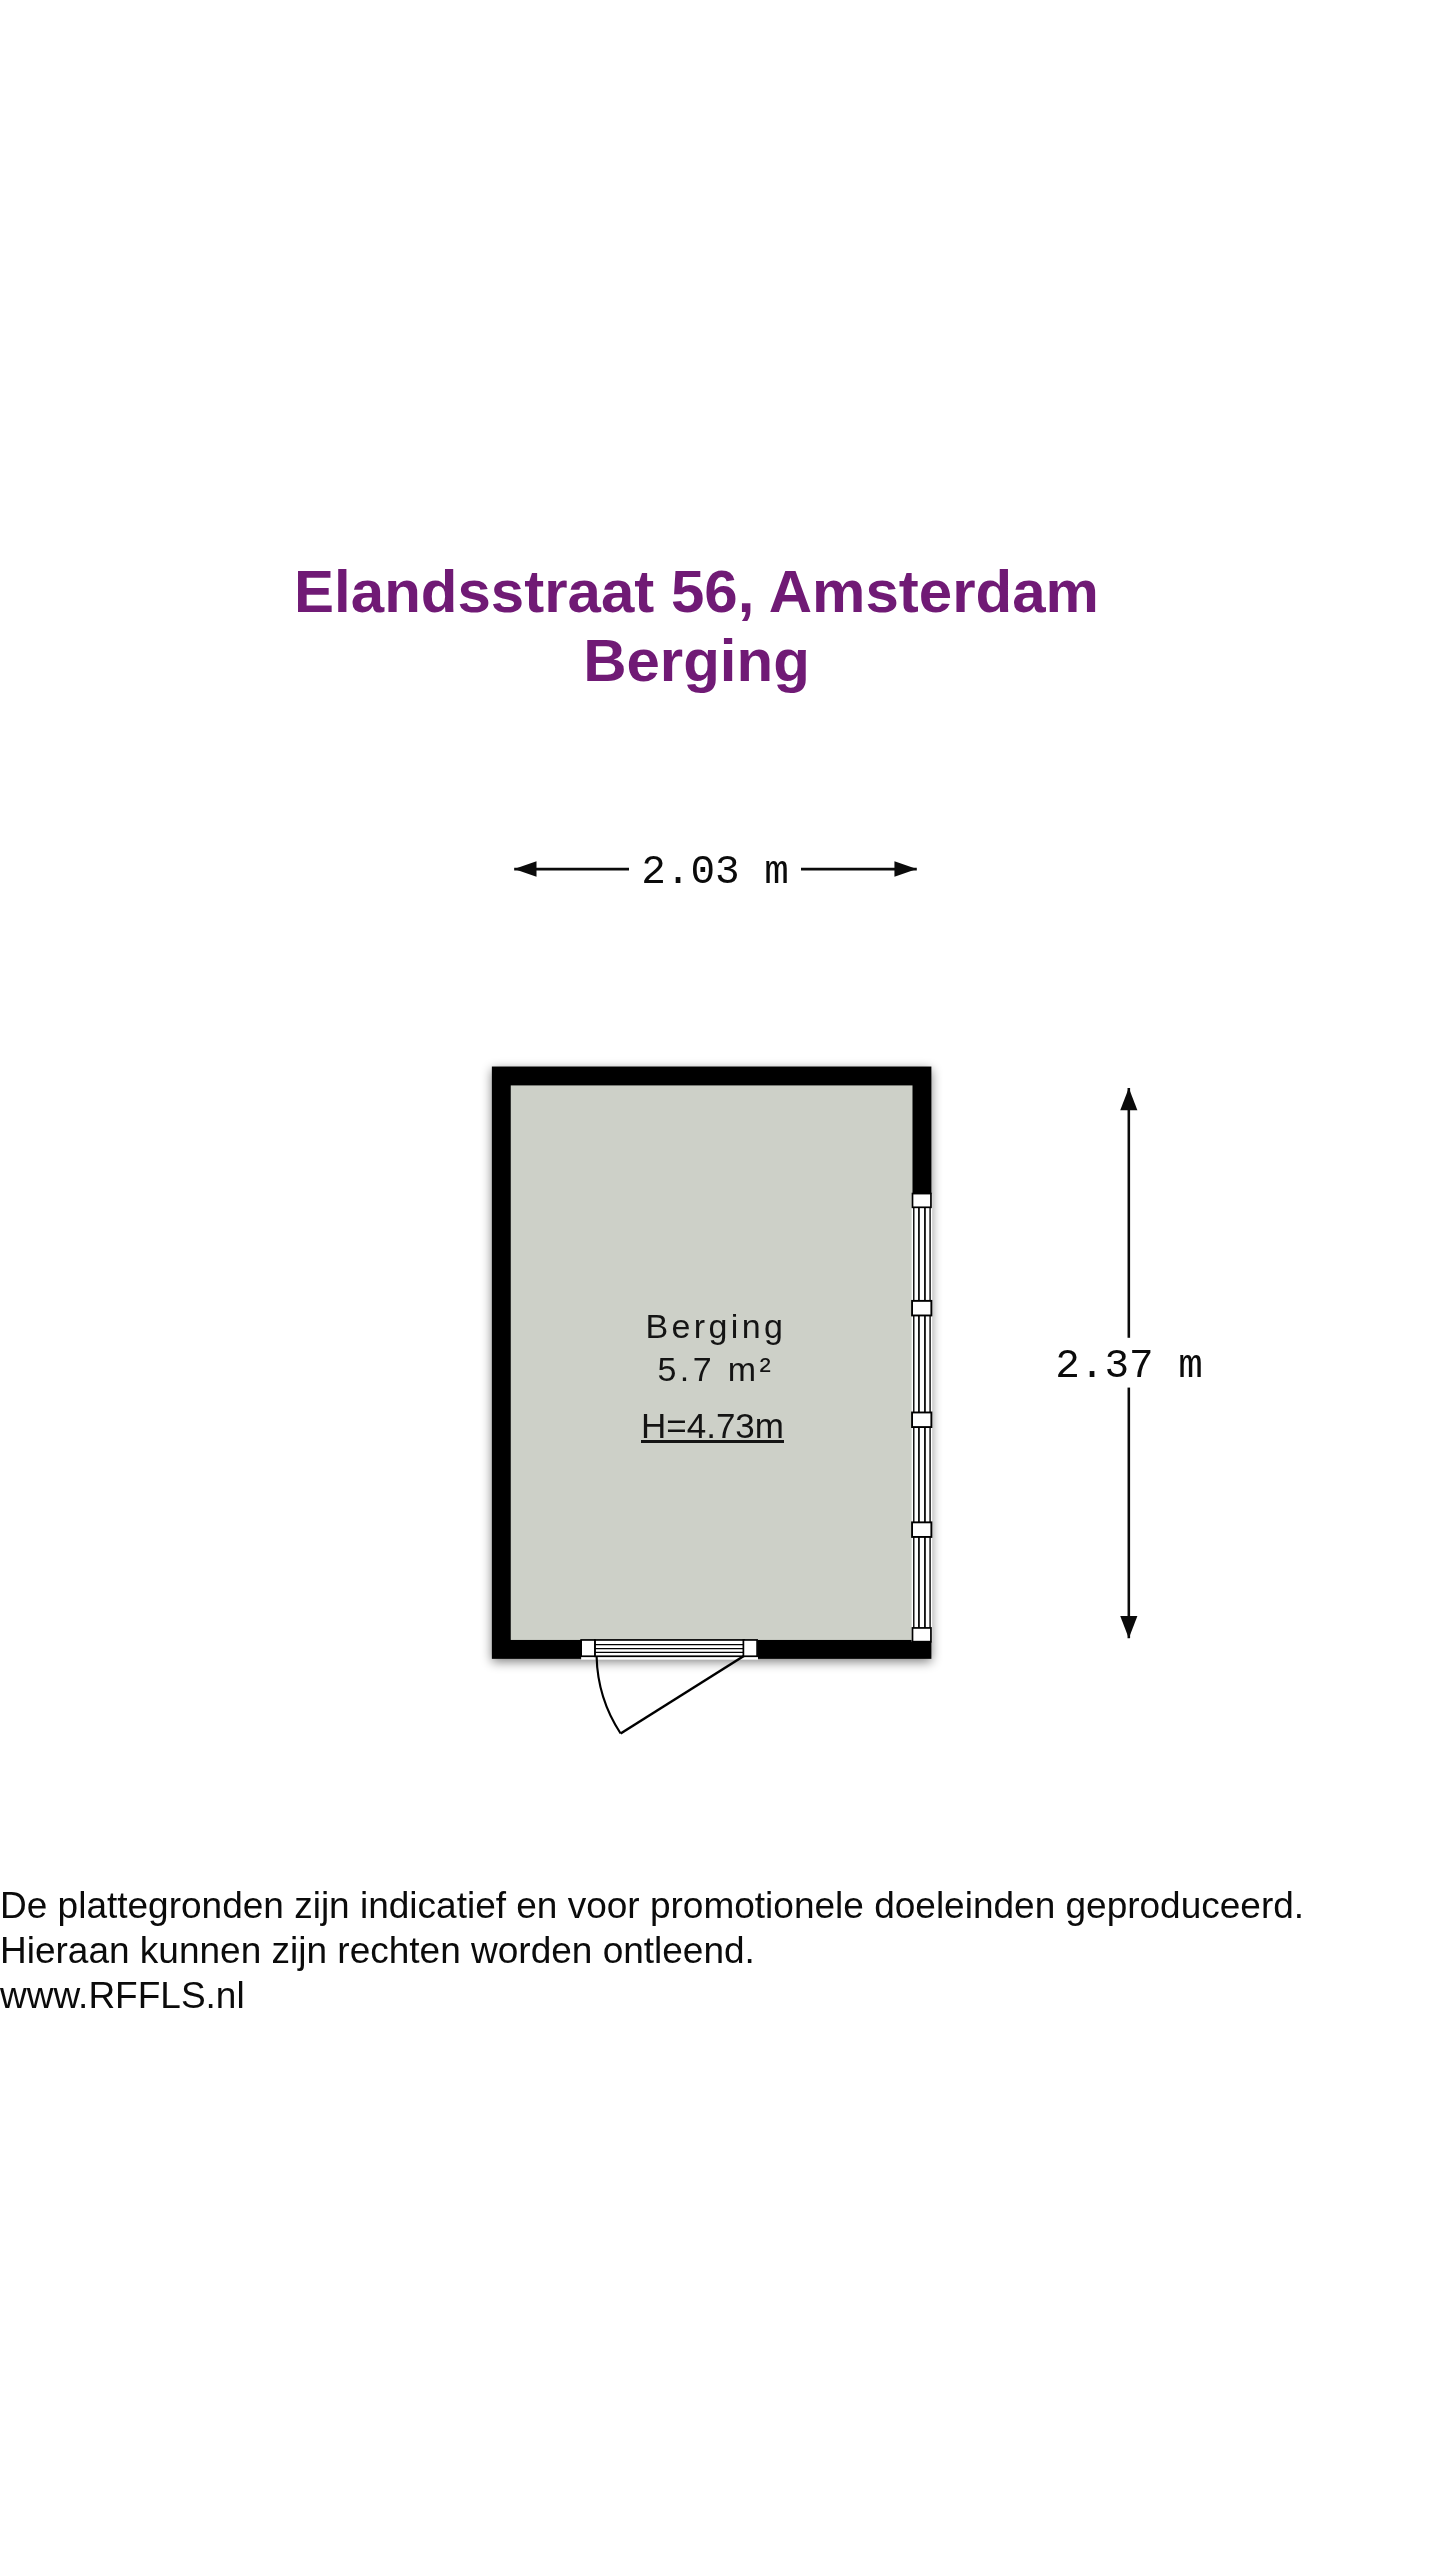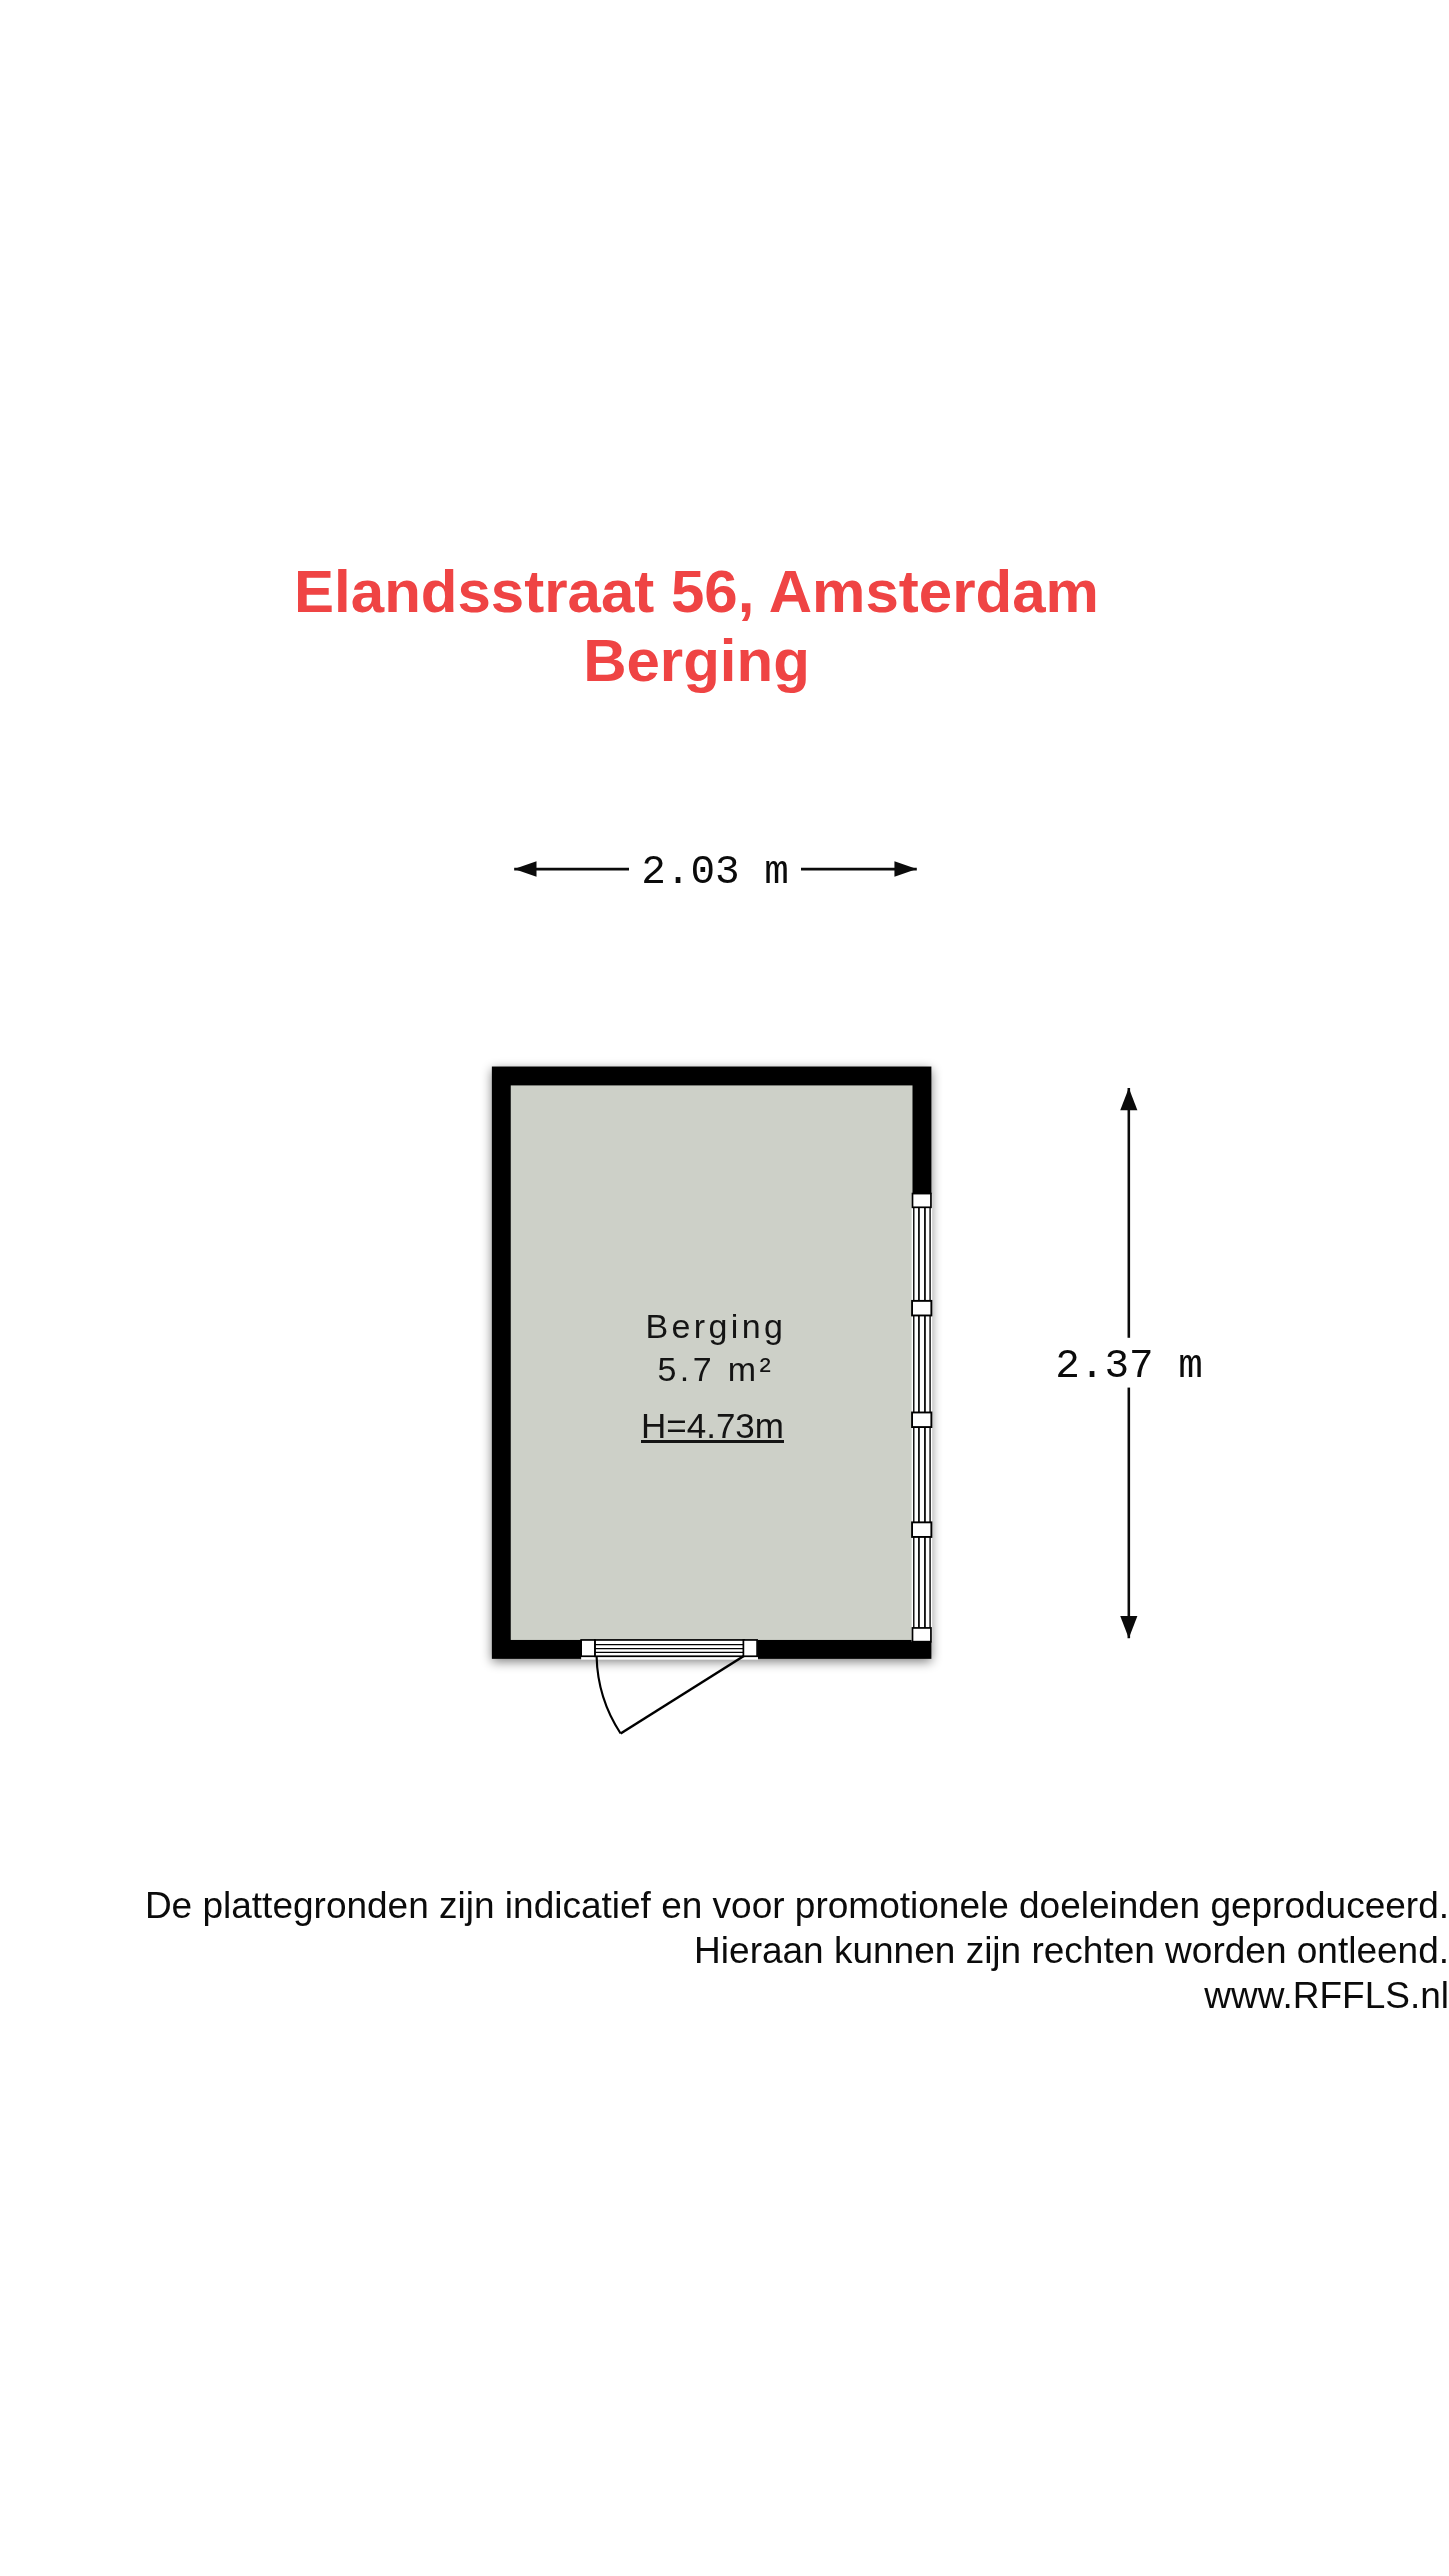--- a/index.html
+++ b/index.html
@@ -12,21 +12,21 @@
     overflow:hidden;
   }
   .abs{position:absolute;}
 
   
   .title{
     left:0;top:557px;width:1393px;
     text-align:center;
     font-weight:bold;
     font-size:60px;line-height:69px;
-    color:#ef4444;
+    color:#701a75;
     letter-spacing:0px;
   }
 
   
   #plan-svg{left:0;top:0;width:1449px;height:2576px;}
 
   
   .dim-label{
     font-size:41px;line-height:41px;
     text-align:center;
@@ -43,21 +43,21 @@
     text-align:center;
     color:#141414;
   }
   .room-name{top:1309px;font-size:34px;line-height:34px;letter-spacing:3.4px;padding-left:3.4px;}
   .room-area{top:1352px;font-size:34px;line-height:34px;letter-spacing:3.4px;padding-left:3.4px;}
   .room-height{top:1408px;font-size:35px;line-height:35px;letter-spacing:0px;text-decoration:underline;}
 
   
   .footer{
     left:0;top:1883px;width:1449px;
-    text-align:right;
+    text-align:left;
     font-size:37px;line-height:45px;
     color:#0b0b0b;
   }
 </style>
 </head>
 <body>
 
 <div class="abs title">
   <div>Elandsstraat 56, Amsterdam</div>
   <div>Berging</div>

